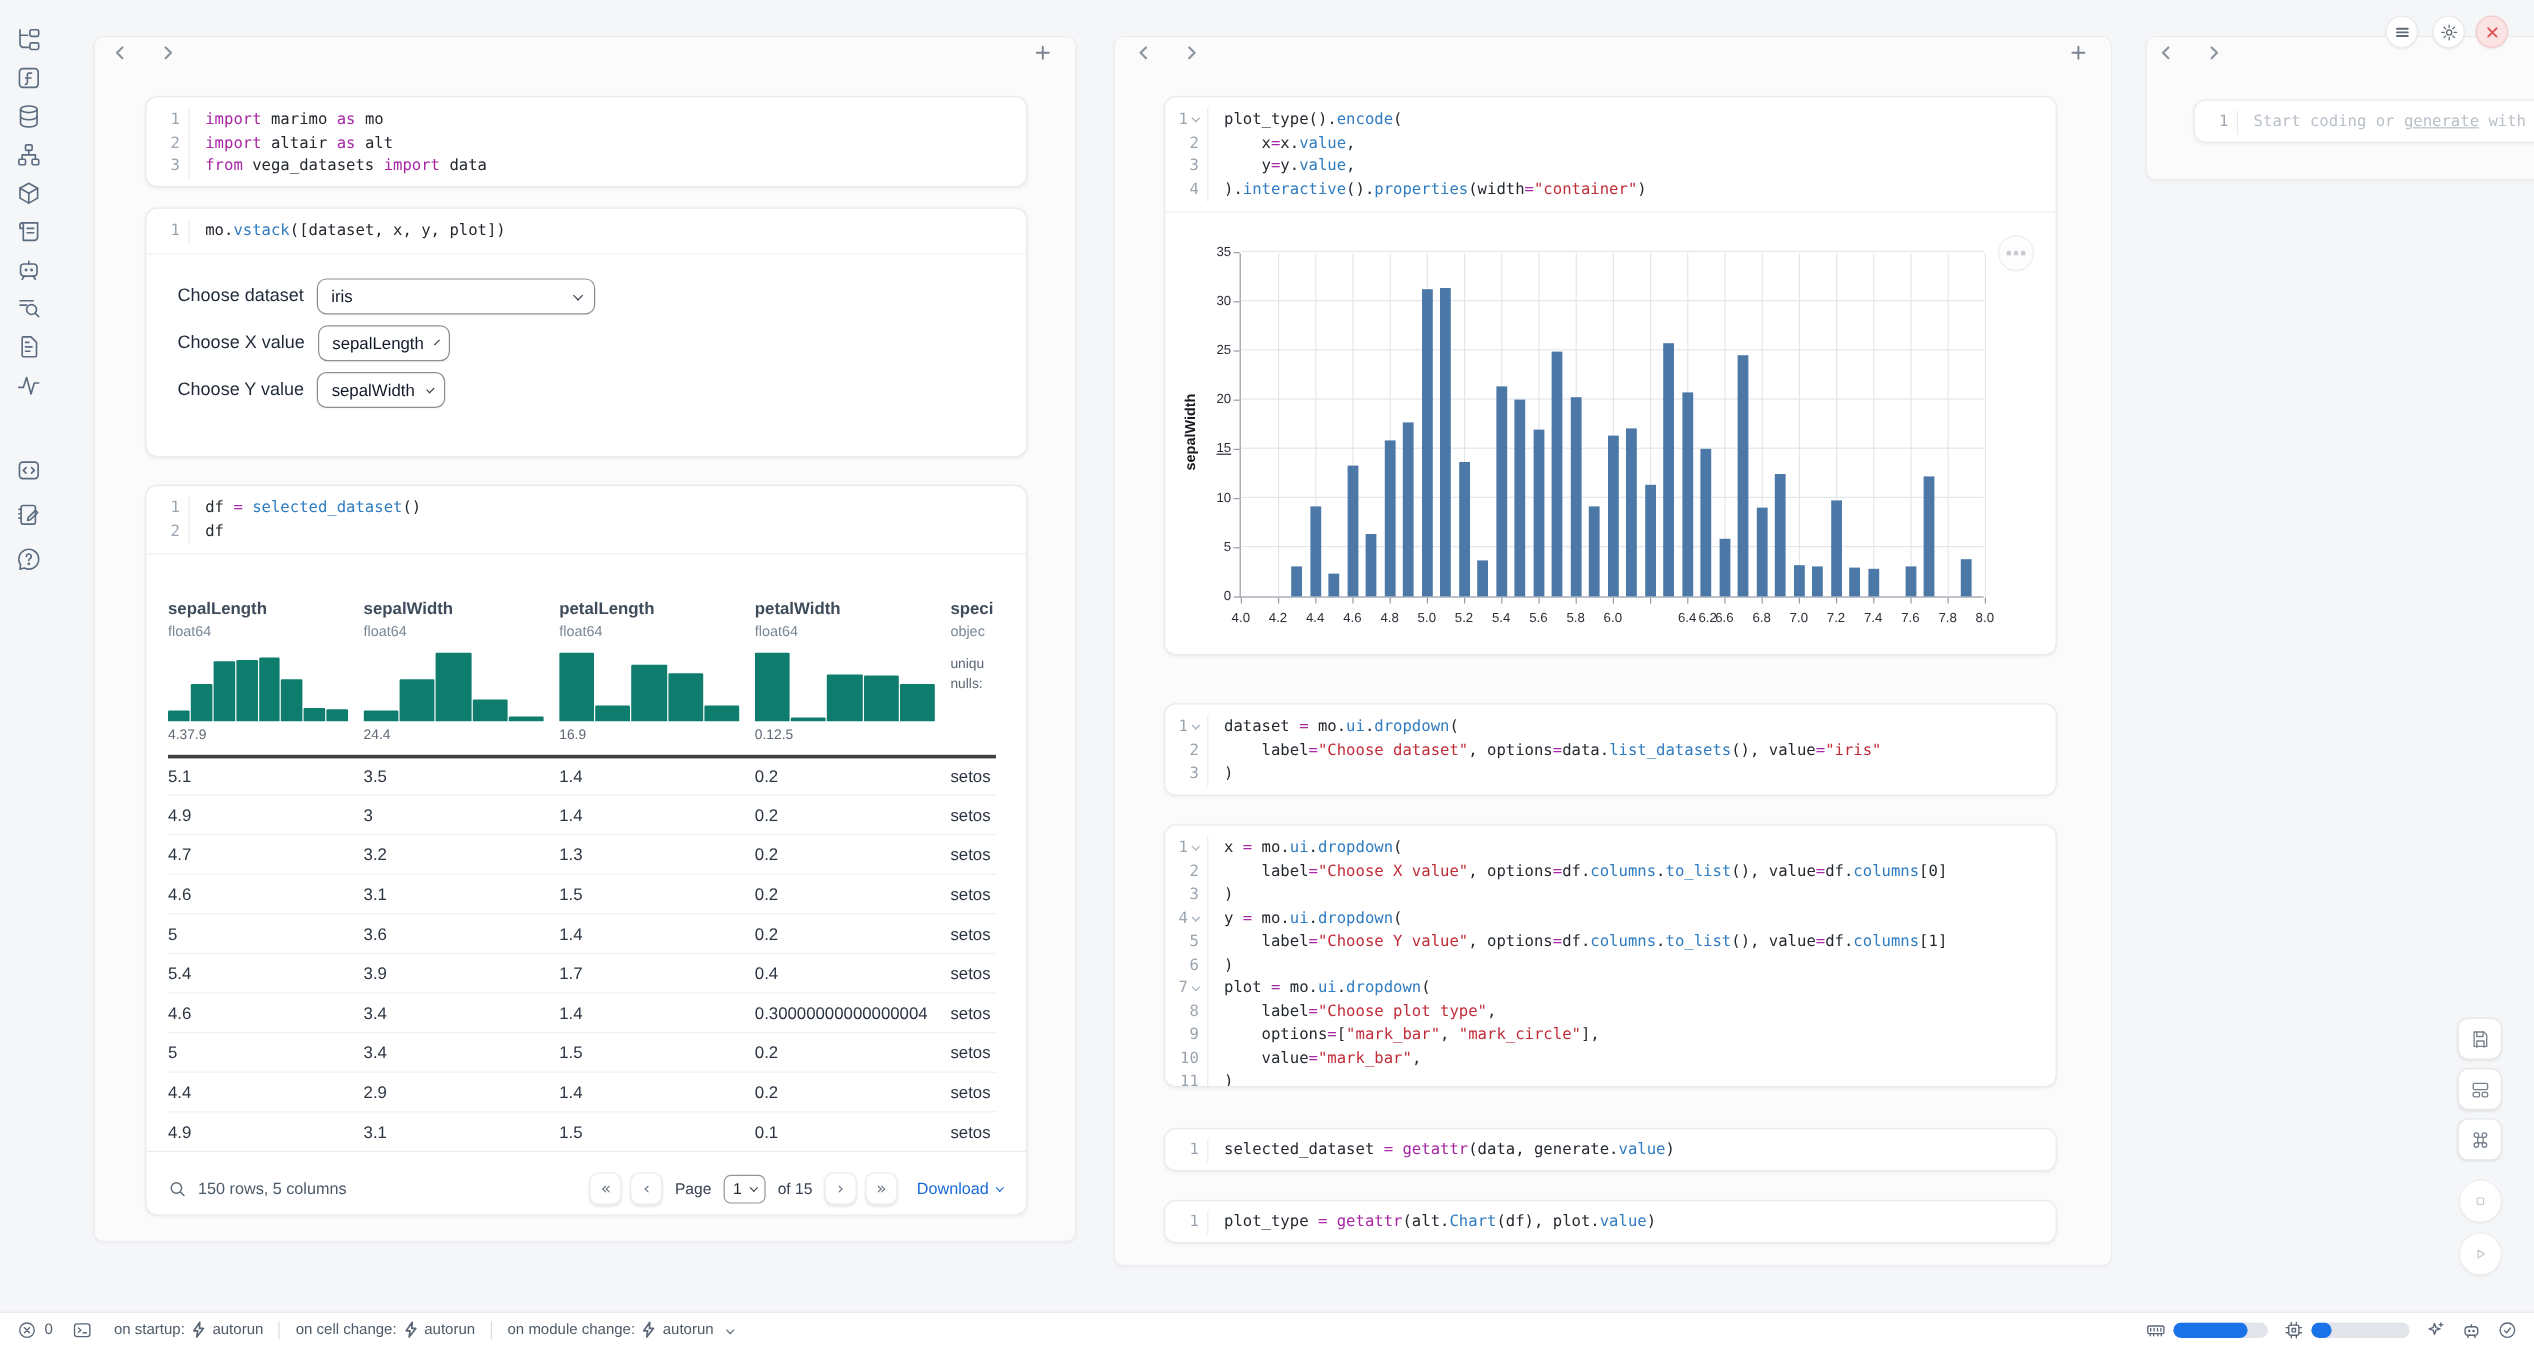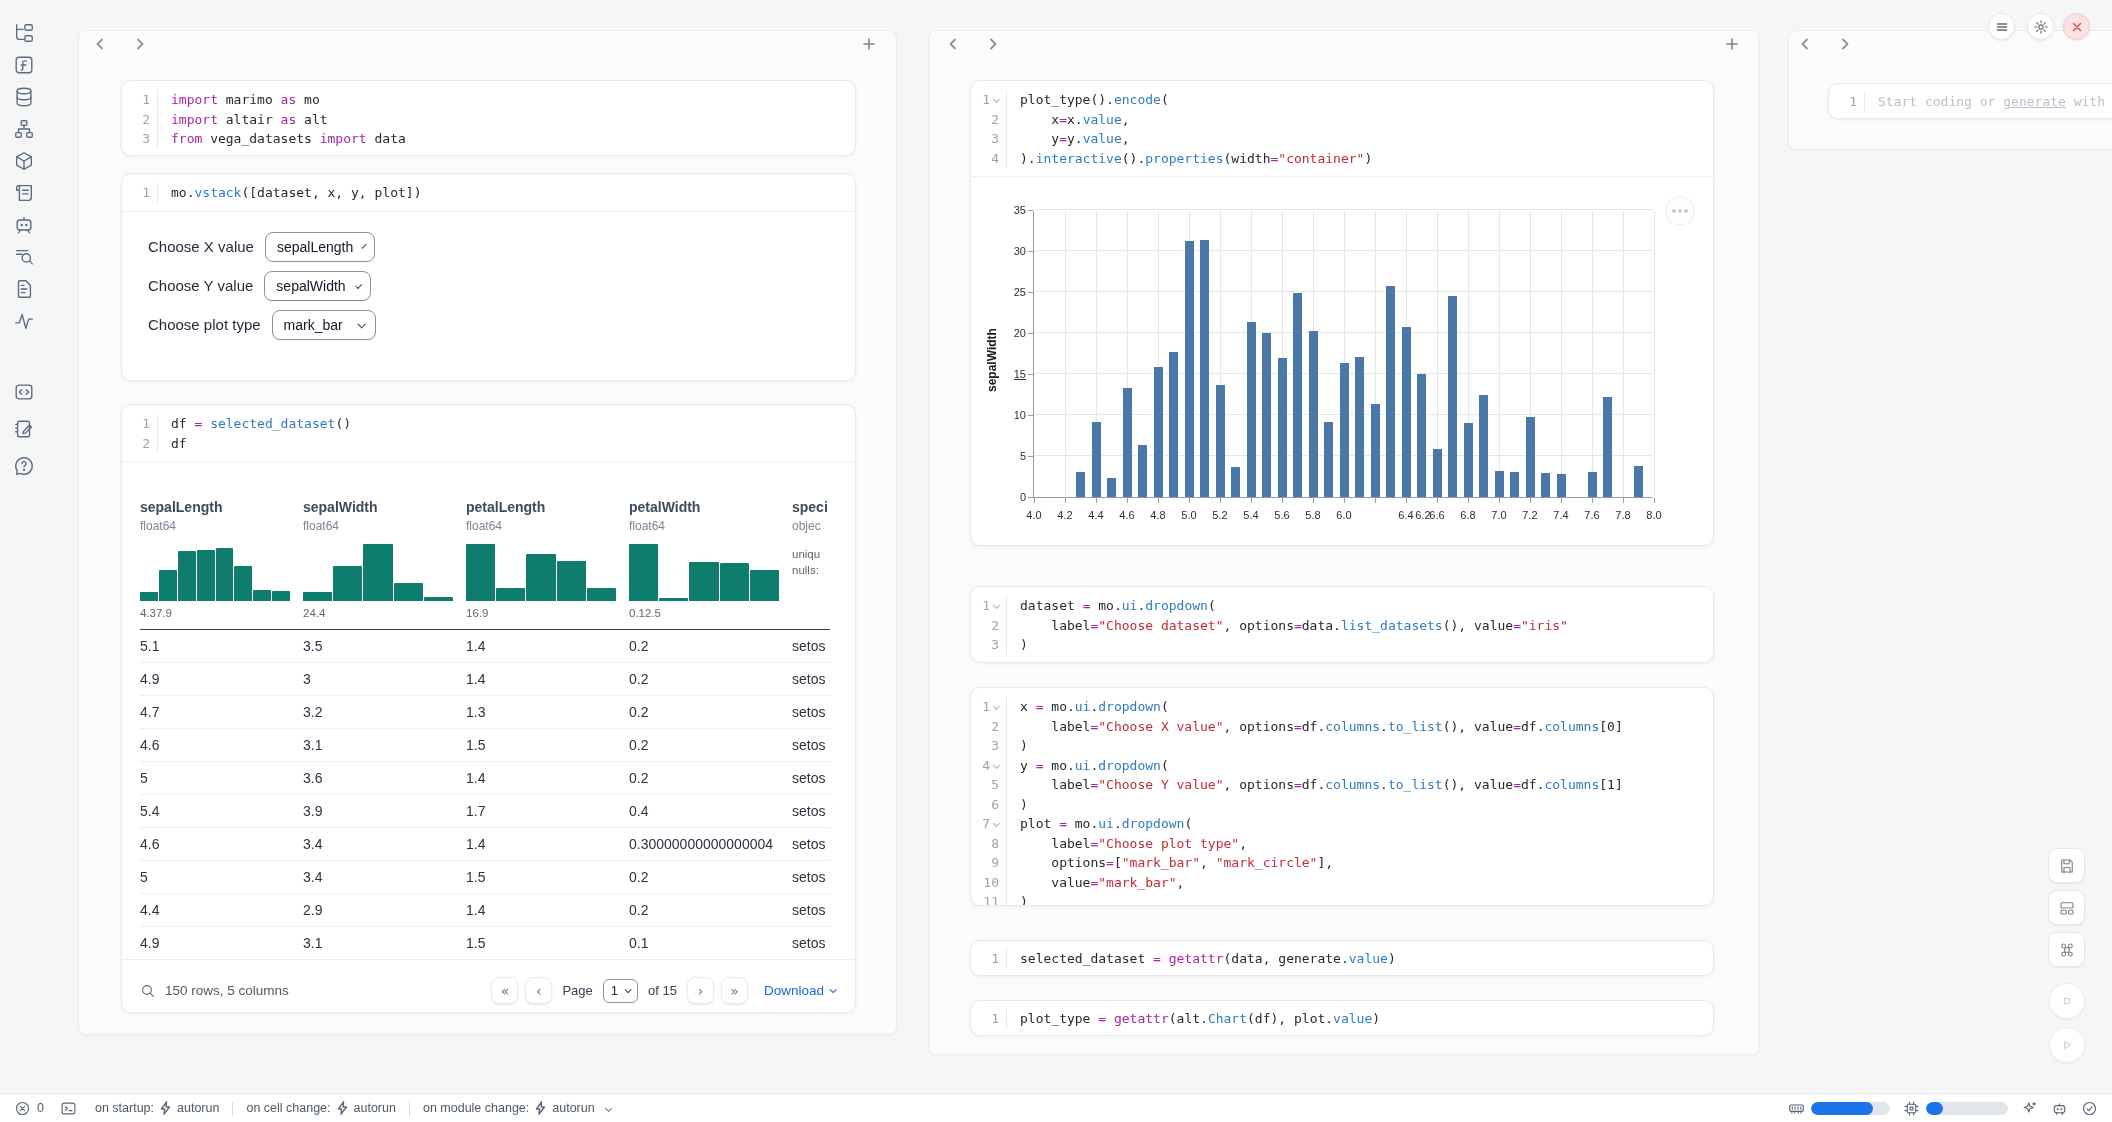--- a/index.html
+++ b/index.html
@@ -45,21 +45,21 @@
   .thead { display:grid; grid-template-columns:163px 163px 163px 163px 1fr; padding-top:36px; }
   .thcol { overflow:hidden; white-space:nowrap; }
   .thname { font-size:14px; font-weight:bold; color:#3e4b5b; line-height:18px; }
   .thdtype { font-size:12px; color:#7a8694; line-height:16px; margin-top:2px; }
   .hist { display:flex; align-items:flex-end; gap:1px; height:57px; width:150px; margin:10px 0 6px 0; }
   .hbar { flex:1; background:#0e7d6d; border-radius:1px 1px 0 0; }
   .minmax { display:flex; justify-content:flex-start; width:150px; font-size:11.5px; color:#5c6773; }
   .thextra { font-size:11.5px; color:#5c6773; line-height:16px; }
   .thextra.first { margin-top:12px; }
   .trow { display:grid; grid-template-columns:163px 163px 163px 163px 1fr; height:33px; align-items:center; border-top:1px solid #eef1f3; font-size:14px; color:#2b3441; }
-  .trow:first-child { border-top:1px solid #404040; }
+  .trow:first-child { border-top:3px solid #404040; }
   .tcell { overflow:hidden; white-space:nowrap; }
   .tbody { margin-top:10px; }
 
   .tfoot { border-top:1px solid #e9edf0; height:62px; display:flex; align-items:center; padding:0 20px 0 18px; margin-top:0; }
   .tfoot-left { display:flex; gap:9px; color:#4c5a68; font-size:13.5px; }
   .tfoot-left svg { width:16px; height:16px; stroke:#5c6773; fill:none; stroke-width:1.7; stroke-linecap:round; }
   .tfoot-right { margin-left:auto; display:flex; align-items:center; gap:7px; }
   .pgbtn { width:27px; height:27px; border:1px solid #e9ebee; border-radius:8px; background:#fff; box-shadow:0 1px 2px rgba(0,0,0,.09); color:#6b7682; font-size:14px; display:flex; align-items:center; justify-content:center; cursor:pointer; font-family:"DejaVu Sans", sans-serif; }
   .pg-label { font-size:13px; color:#374151; margin:0 3px; }
   .pg-select { display:inline-flex; align-items:center; height:24px; border:1px solid #8f969e; border-radius:6px; padding:0 7px; font-size:13px; cursor:pointer; background:#fff; }
@@ -201,37 +201,37 @@
       </div>
   </div>
 
   <div class="card" style="left:42px; top:142px; width:735px; height:208px">
     <div class="codeblock">
         <div class="cl"><span class="ln">1</span><span class="ccode"><span class="tok-pl">mo.</span><span class="tok-fn">vstack</span><span class="tok-pl">([dataset, x, y, plot])</span></span></div>
       </div>
     <div class="divider"></div>
     <div class="controls">
         <div class="ctl-row">
+          <span class="ctl-label">Choose dataset</span>
+          <span class="select" style="width: 232px;">
+            <span>iris</span>
+            <i class="chev"></i>
+          </span>
+        </div>
+        <div class="ctl-row">
           <span class="ctl-label">Choose X value</span>
           <span class="select" style="width: 110px;">
             <span>sepalLength</span>
             <i class="chev"></i>
           </span>
         </div>
         <div class="ctl-row">
           <span class="ctl-label">Choose Y value</span>
           <span class="select" style="width: 107px;">
             <span>sepalWidth</span>
-            <i class="chev"></i>
-          </span>
-        </div>
-        <div class="ctl-row">
-          <span class="ctl-label">Choose plot type</span>
-          <span class="select" style="width: 104px;">
-            <span>mark_bar</span>
             <i class="chev"></i>
           </span>
         </div>
       </div>
   </div>
 
   <div class="card" style="left:42px; top:373px; width:735px; height:609px">
     <div class="codeblock">
         <div class="cl"><span class="ln">1</span><span class="ccode"><span class="tok-pl">df </span><span class="tok-op">=</span><span class="tok-pl"> </span><span class="tok-fn">selected_dataset</span><span class="tok-pl">()</span></span></div>
         <div class="cl"><span class="ln">2</span><span class="ccode"><span class="tok-pl">df</span></span></div>

